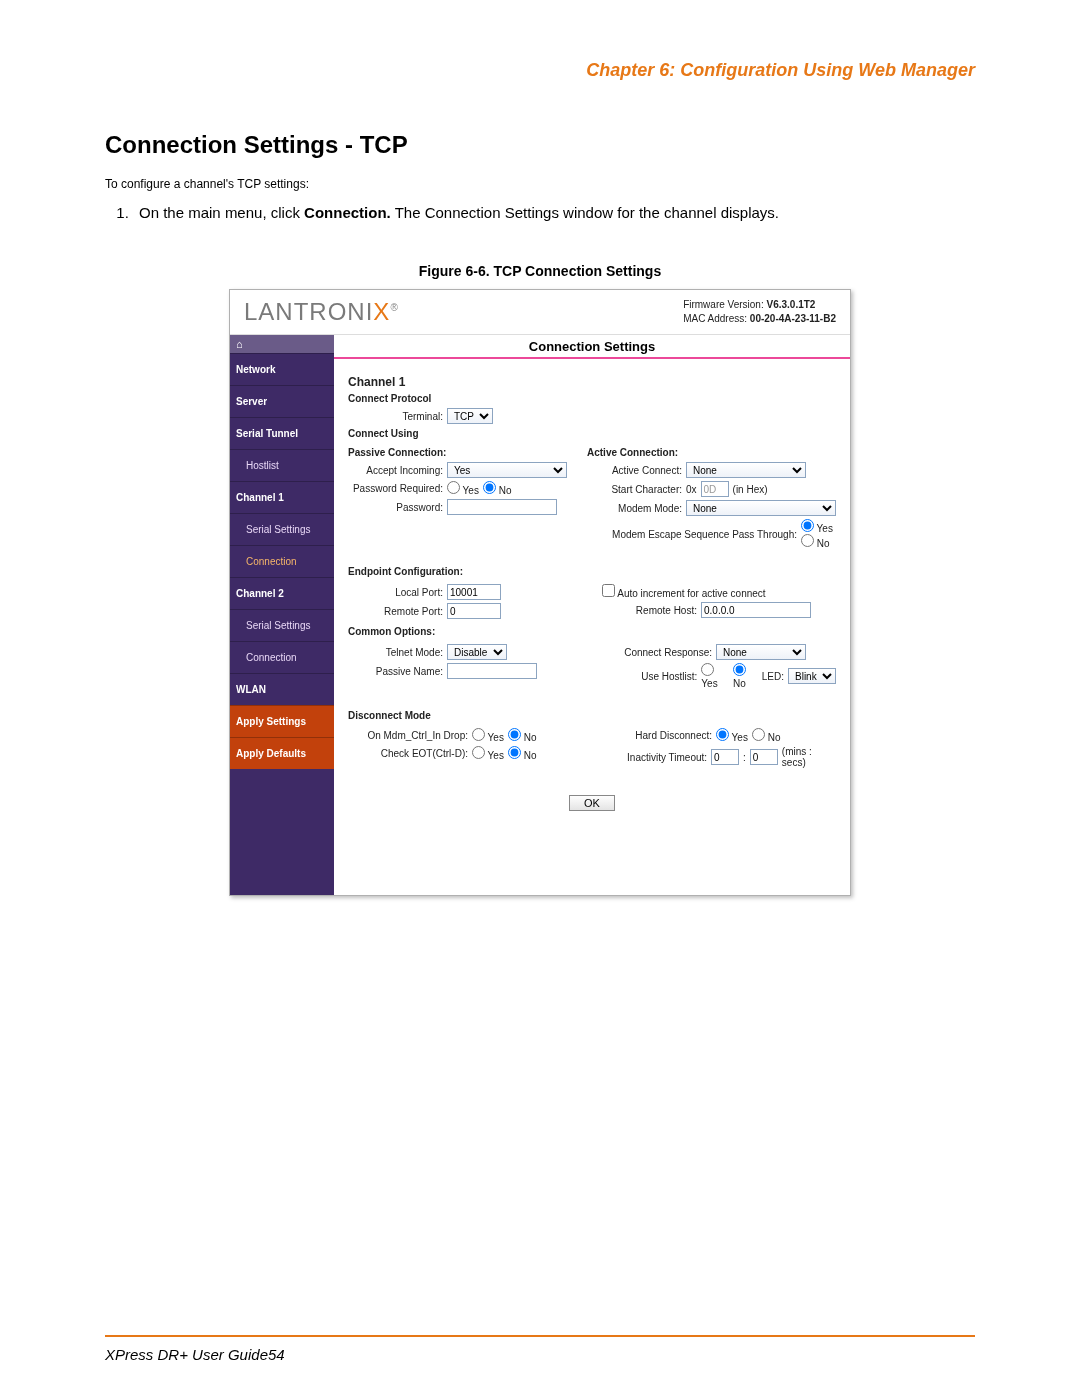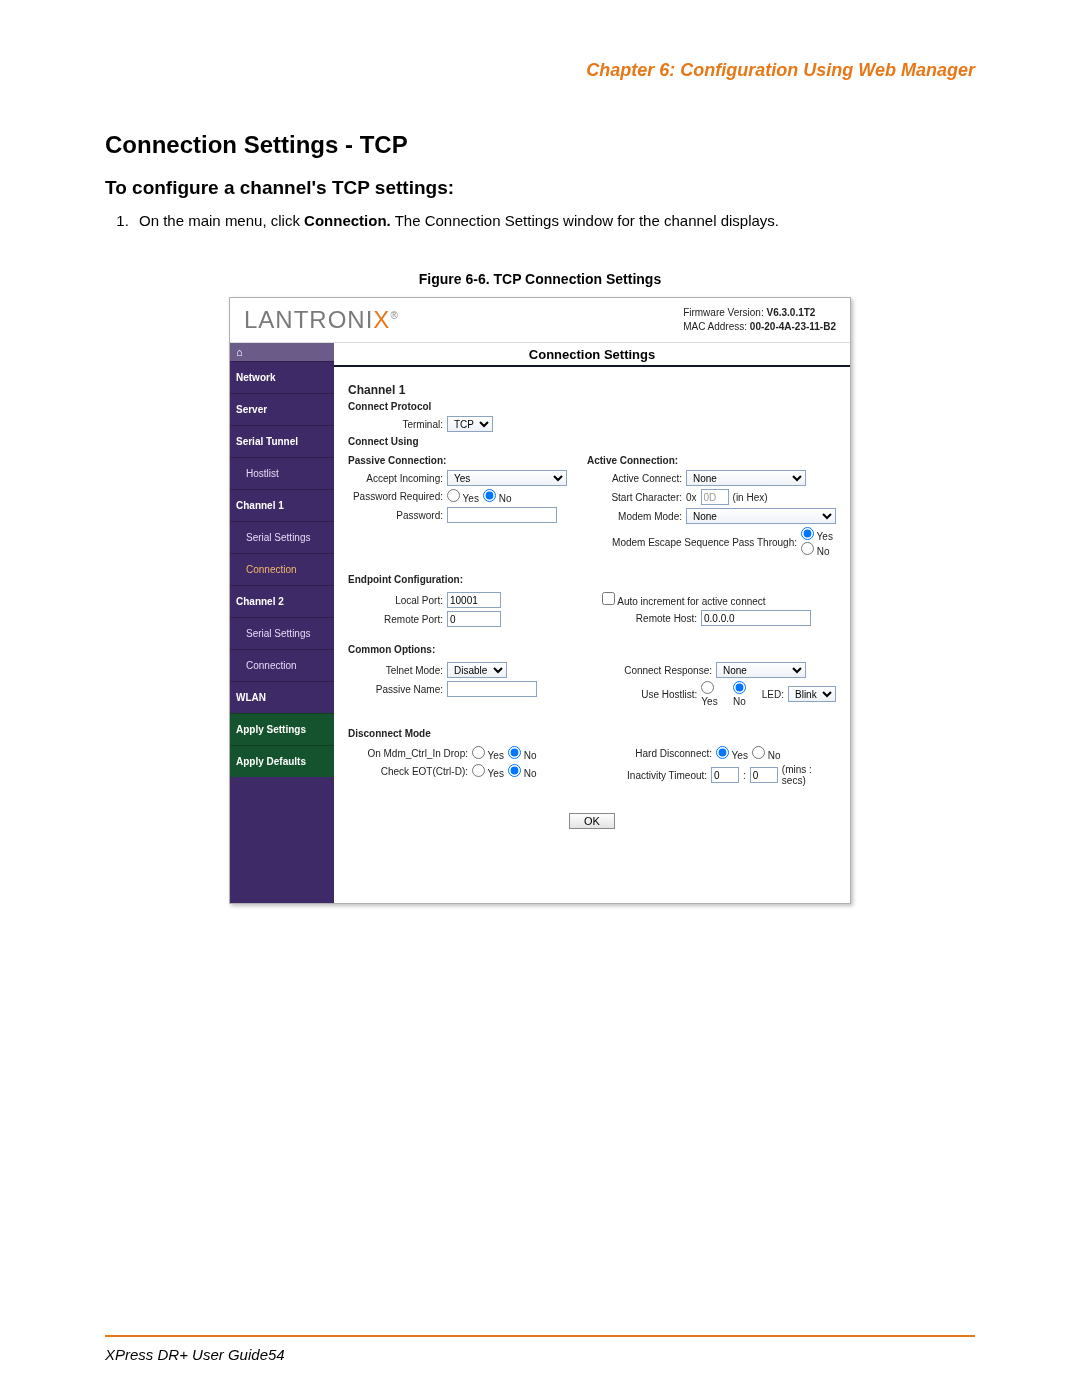--- a/index.html
+++ b/index.html
@@ -1,20 +1,20 @@
 <!DOCTYPE html>
 <html><head>
 <meta charset="utf-8">
 <style>
   * { box-sizing: border-box; margin: 0; padding: 0; }
   body { font-family: Arial, Helvetica, sans-serif; font-size: 14px; background: #fff; color: #000; }
   .page { width: 1080px; height: 1397px; position: relative; padding: 60px 105px 40px 105px; }
   .chap-hdr { color: #e77817; font-style: italic; font-weight: bold; text-align: right; font-size: 18px; margin-bottom: 50px; }
   .h1 { font-size: 24px; font-weight: bold; margin-bottom: 18px; }
-  .h2 { font-size: 19px; font-weight: bold; margin-bottom: 12px; }
+  .h2 { font-size: 12px; font-weight: normal; margin-bottom: 12px; }
   ol.instr { margin-left: 28px; font-size: 15px; line-height: 1.35; }
   ol.instr li { padding-left: 6px; }
   .fig-cap { text-align: center; font-weight: bold; font-size: 14px; margin: 40px 0 10px; }
   .screenshot {
     width: 622px; margin: 0 auto; border: 1px solid #b0b0b0;
     box-shadow: 2px 2px 4px rgba(0,0,0,.25);
     background: #fff;
   }
   
   .ss-top {
@@ -32,25 +32,25 @@
   .sidebar {
     width: 112px; min-height: 560px;
     background: #3e2a66; color: #fff; font-size: 10px;
     display: flex; flex-direction: column;
   }
   .home-icon { background: #6a5b88; padding: 3px 6px; font-size: 11px; }
   .nav-item { padding: 10px 6px; border-top: 1px solid rgba(0,0,0,.25); cursor: default; }
   .nav-head { font-weight: bold; color: #fff; }
   .nav-sub { padding-left: 16px; color: #e8d7f6; }
   .nav-sub.orange { color: #f6b66a; }
-  .nav-accent { background: #14532d; }
+  .nav-accent { background: #c2410c; }
   .main { flex: 1; background: #fff; }
   .main-title {
     text-align: center; font-weight: bold; font-size: 13px;
-    padding: 4px 0 3px; border-bottom: 2px solid #0f172a;
+    padding: 4px 0 3px; border-bottom: 2px solid #ec4899;
   }
   .form { padding: 10px 14px 24px 14px; font-size: 10px; color: #222; }
   .sect-h { font-weight: bold; font-size: 12px; margin: 6px 0 2px; }
   .sect-sub { font-weight: bold; font-size: 10px; margin: 4px 0 4px; }
   .cols { display: flex; gap: 20px; }
   .col { flex: 1; }
   .row { display: flex; align-items: center; margin: 3px 0; gap: 4px; }
   .lbl { width: 95px; text-align: right; white-space: nowrap; }
   .lbl-wide { width: 160px; text-align: right; white-space: nowrap; }
   select.ss, input.ss {
@@ -188,21 +188,21 @@
               <div class="row">
                 <label><input type="checkbox" class="ss" style=""> <span>Auto increment for active connect</span></label>
               </div>
               <div class="row">
                 <span class="lbl">Remote Host:</span>
                 <input class="ss" style="width: 110px;" value="0.0.0.0">
               </div>
             </div>
           </div>
 
-          <div class="sect-sub" style="margin-top:14px">Common Options:</div>
+          <div class="sect-sub" style="margin-top:4px">Common Options:</div>
           <div class="cols">
             <div class="col">
               <div class="row">
                 <span class="lbl">Telnet Mode:</span>
                 <select class="ss"><option>Disable</option></select>
               </div>
               <div class="row">
                 <span class="lbl">Passive Name:</span>
                 <input class="ss" style="width: 90px;">
               </div>

